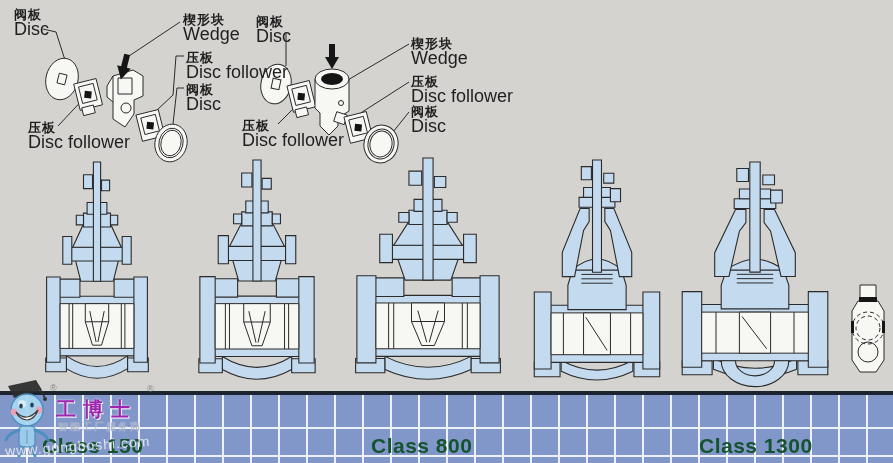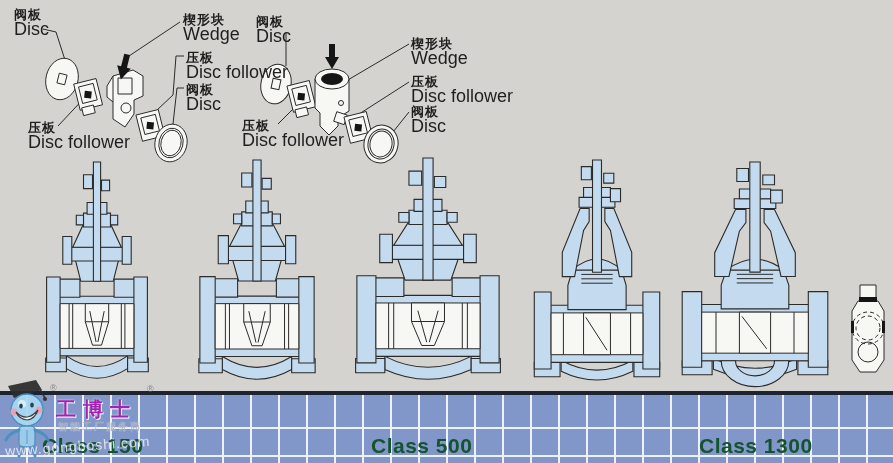--- a/index.html
+++ b/index.html
@@ -243,21 +243,21 @@
   <div class="callout" style="left:411px;top:105px">
     <div class="zh">阀板</div>
     <div class="en">Disc</div>
   </div>
   <div class="callout" style="left:242px;top:119px">
     <div class="zh">压板</div>
     <div class="en">Disc follower</div>
   </div>
 
   <div class="class-label" style="left:42px">Class 150</div>
-  <div class="class-label" style="left:371px">Class 500</div>
+  <div class="class-label" style="left:371px">Class 800</div>
   <div class="class-label" style="left:699px">Class 1300</div>
 
   <div class="watermark">
     <svg width="62" height="87" viewBox="0 0 62 87">
       <polygon points="8,10 36,4 42,14 14,22" fill="#2c2c2c"></polygon>
       <line x1="38" y1="10" x2="45" y2="22" stroke="#2c2c2c" stroke-width="1.5"></line>
       <circle cx="45" cy="23" r="2" fill="#2c2c2c"></circle>
       <circle cx="27" cy="34" r="16" fill="#a9d9f2" stroke="#4a8fc0" stroke-width="1.5"></circle>
       <circle cx="22" cy="28" r="4" fill="#e6f6fd" opacity="0.9"></circle>
       <ellipse cx="21" cy="30" rx="1.8" ry="2.6" fill="#1d3a52"></ellipse>

